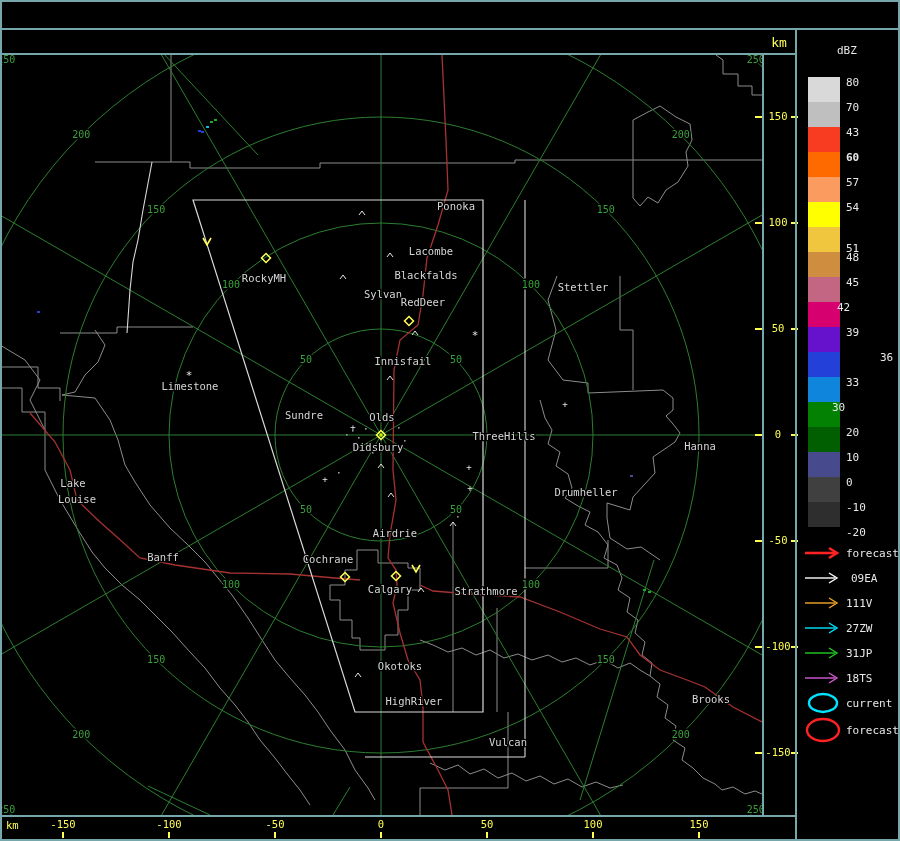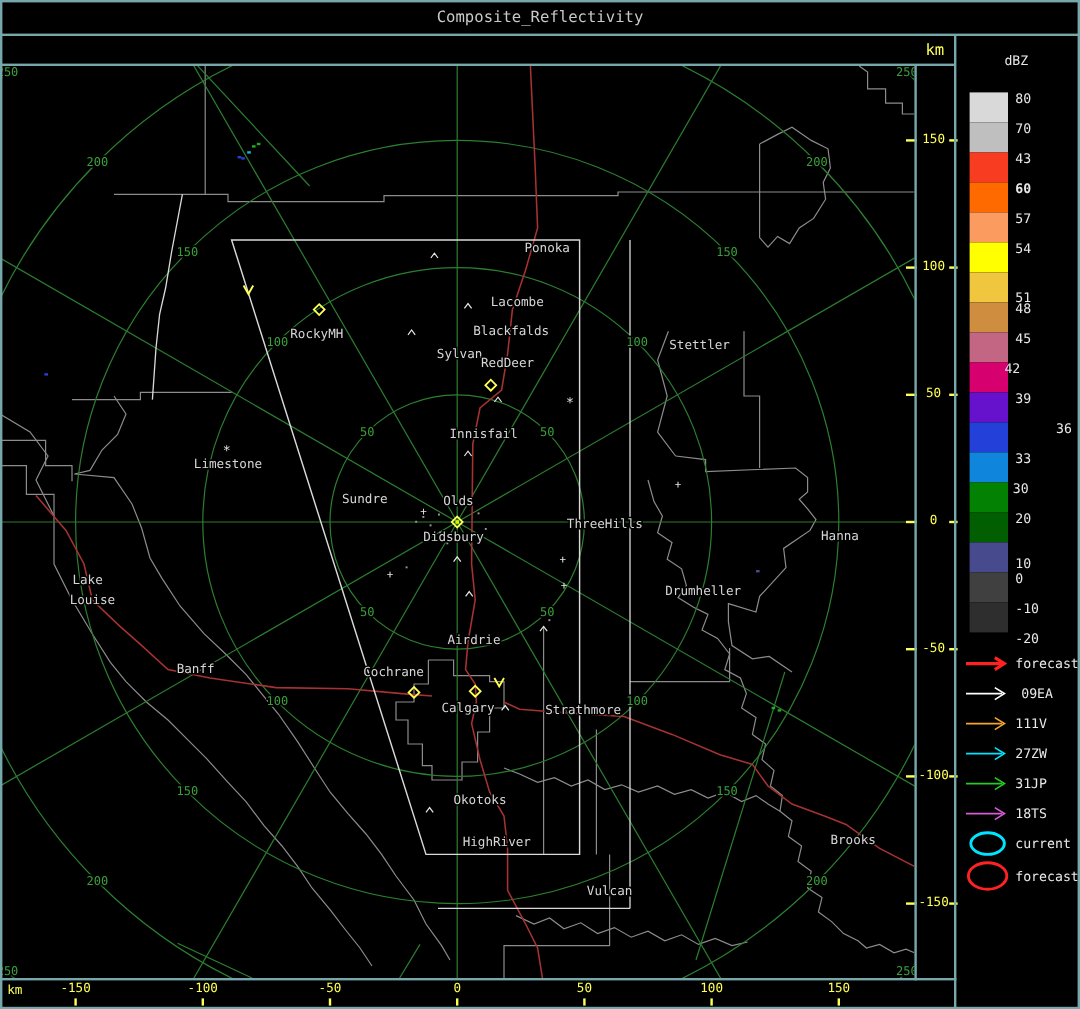--- a/index.html
+++ b/index.html
@@ -15,21 +15,20 @@
   .lg-label{position:absolute;color:#e8e8e8;font-size:11px;line-height:11px;}
   .tick{position:absolute;background:#ffff55;}
   .ax-label{position:absolute;color:#ffff55;font-size:10.5px;line-height:11px;text-align:center;}
   #map-svg{position:absolute;left:0;top:55px;}
 </style>
 </head>
 <body>
 
 <div id="app">
 
-  <div class="abs title" style="left:0;top:7px;width:900px;text-align:center;">Composite_Reflectivity</div>
 
   <div class="abs hdr" style="left:763px;top:35px;width:32px;text-align:center;">km</div>
 
   <svg id="map-svg" width="762" height="760" viewBox="0 55 762 760">
       <rect x="0" y="55" width="762" height="760" fill="#000"></rect>
       <polyline points="95,162 190,162 190,168 320,168 320,163 515,163 515,160 762,160" fill="none" stroke="#8c8c8c" stroke-width="1"></polyline>
       <polyline points="171,55 171,162" fill="none" stroke="#8c8c8c" stroke-width="1"></polyline>
       <polyline points="716,55 723,60 723,74 738,74 738,86 752,86 752,95 762,95" fill="none" stroke="#8c8c8c" stroke-width="1"></polyline>
       <polyline points="633,120 648,112 660,106 676,117 690,124 692,140 686,152 688,166 678,182 666,190 658,203 648,197 640,206 633,198 633,120" fill="none" stroke="#8c8c8c" stroke-width="1"></polyline>
       <polyline points="60,333 117,333 117,327 193,327" fill="none" stroke="#8c8c8c" stroke-width="1"></polyline>
@@ -190,25 +189,25 @@
       <div class="cb-label" style="left:49px;top:247px;">45</div>
       <div class="cb-swatch" style="left:11px;top:272px;height:25px;background:#d6006e;"></div>
       <div class="cb-label" style="left:40px;top:272px;">42</div>
       <div class="cb-swatch" style="left:11px;top:297px;height:25px;background:#6612cc;"></div>
       <div class="cb-label" style="left:49px;top:297px;">39</div>
       <div class="cb-swatch" style="left:11px;top:322px;height:25px;background:#2341d8;"></div>
       <div class="cb-label" style="left:49px;top:322px;margin-left:34px;">36</div>
       <div class="cb-swatch" style="left:11px;top:347px;height:25px;background:#0f86dc;"></div>
       <div class="cb-label" style="left:49px;top:347px;">33</div>
       <div class="cb-swatch" style="left:11px;top:372px;height:25px;background:#028102;"></div>
-      <div class="cb-label" style="left:47px;top:372px;text-align:right;">30</div>
+      <div class="cb-label" style="left:35px;top:372px;text-align:right;">30</div>
       <div class="cb-swatch" style="left:11px;top:397px;height:25px;background:#015f01;"></div>
       <div class="cb-label" style="left:49px;top:397px;">20</div>
       <div class="cb-swatch" style="left:11px;top:422px;height:25px;background:#474a8c;"></div>
-      <div class="cb-label" style="left:49px;top:422px;margin-top:12px;">10</div>
+      <div class="cb-label" style="left:49px;top:422px;">10</div>
       <div class="cb-swatch" style="left:11px;top:447px;height:25px;background:#404040;"></div>
       <div class="cb-label" style="left:49px;top:447px;">0</div>
       <div class="cb-swatch" style="left:11px;top:472px;height:25px;background:#2e2e2e;"></div>
       <div class="cb-label" style="left:49px;top:472px;">-10</div>
       <div class="cb-label" style="left:49px;top:497px;">-20</div>
       <svg width="44" height="26" style="position:absolute;left:6px;top:510px;overflow:visible;">
         <line x1="2" y1="13" x2="32" y2="13" stroke="#ff2222" stroke-width="2.6"></line>
         <polyline points="26,8 34,13 26,18" fill="none" stroke="#ff2222" stroke-width="2.6"></polyline>
       </svg>
       <div class="lg-label" style="left:49px;top:518px;">forecast</div>

